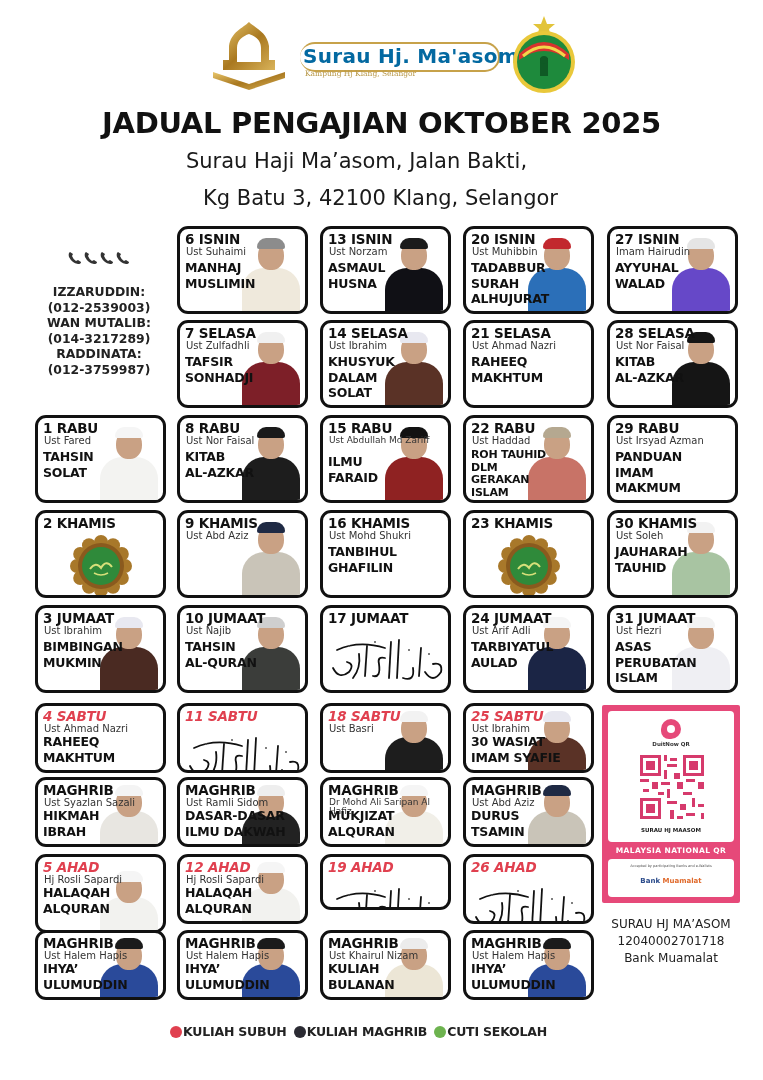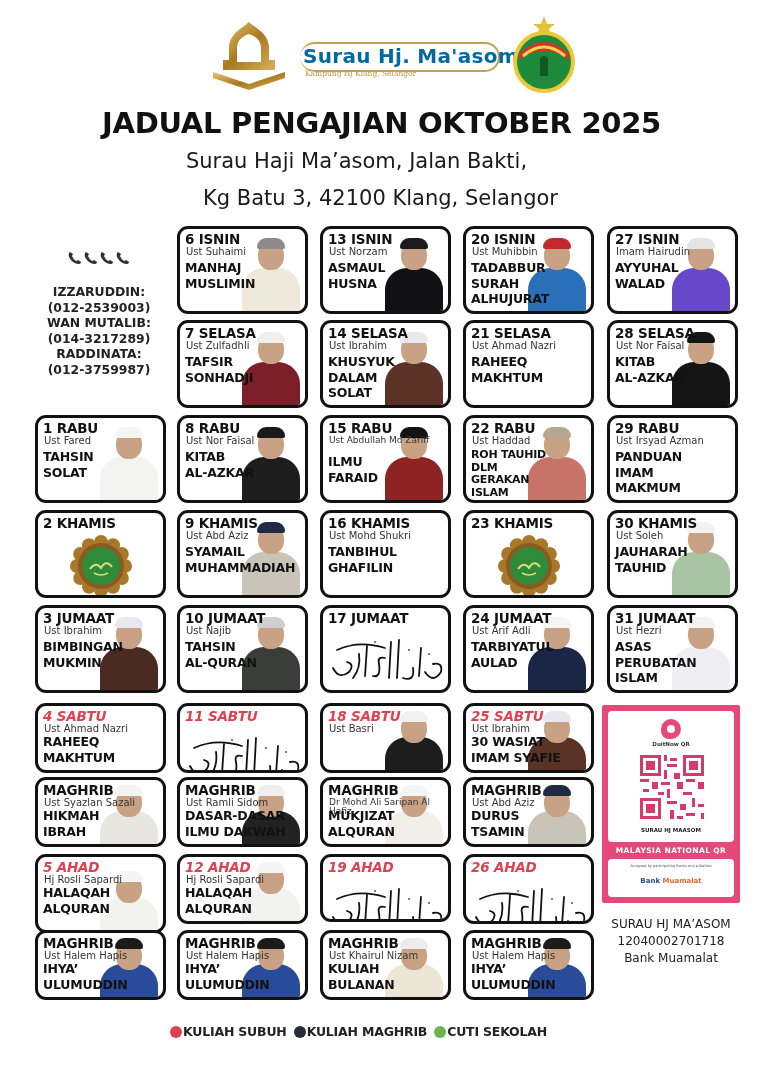--- a/index.html
+++ b/index.html
@@ -292,24 +292,20 @@
         </g>
         <circle cx="31" cy="31" r="23" fill="#8a5a1e"></circle>
         <circle cx="31" cy="31" r="19" fill="#2f8a3a"></circle>
         <path d="M20 34 Q26 26 31 33 Q36 24 42 32" stroke="#d7e07a" stroke-width="2" fill="none"></path>
         <path d="M24 38 Q31 42 38 38" stroke="#d7e07a" stroke-width="1.5" fill="none"></path>
       </svg>
     </div>
     <div class="card" style="left: 177px; top: 510px; height: 88px;">
       <div class="day">9 KHAMIS</div>
       <div class="speaker">Ust Abd Aziz</div>
-      <div class="topic" style="top: 31px;">
-        <div>SYAMAIL</div>
-        <div>MUHAMMADIAH</div>
-      </div>
       <div class="person" style="height:76px">
         <div class="body" style="background:#c9c4b8;top:30px"></div>
         <div class="head" style="background:#c9a184"></div>
         <div class="cap" style="background:#1f2a44"></div>
       </div>
     </div>
     <div class="card" style="left: 320px; top: 510px; height: 88px;">
       <div class="day">16 KHAMIS</div>
       <div class="speaker">Ust Mohd Shukri</div>
       <div class="topic" style="top: 31px;">
@@ -553,21 +549,21 @@
       <div class="topic" style="top: 28px;">
         <div>HALAQAH</div>
         <div>ALQURAN</div>
       </div>
       <div class="person" style="height:62px">
         <div class="body" style="background:#f2f2ef;top:26px"></div>
         <div class="head" style="background:#c9a184"></div>
         <div class="cap" style="background:#f5f5f5"></div>
       </div>
     </div>
-    <div class="card" style="left: 320px; top: 854px; height: 68px;">
+    <div class="card" style="left: 320px; top: 854px; height: 56px;">
       <div class="day red">19 AHAD</div>
       <svg class="callig" viewBox="0 0 118 62">
         <g stroke="#111" stroke-width="1.8" fill="none" stroke-linecap="round">
           <path d="M4 40 Q10 52 20 44 Q26 36 18 34"></path>
           <path d="M24 50 Q32 40 30 26"></path>
           <path d="M36 48 L38 18"></path>
           <path d="M44 48 Q52 50 50 36 Q48 28 56 30"></path>
           <path d="M60 50 L62 14"></path>
           <path d="M68 50 L70 12"></path>
           <path d="M74 50 Q86 54 84 40"></path>

